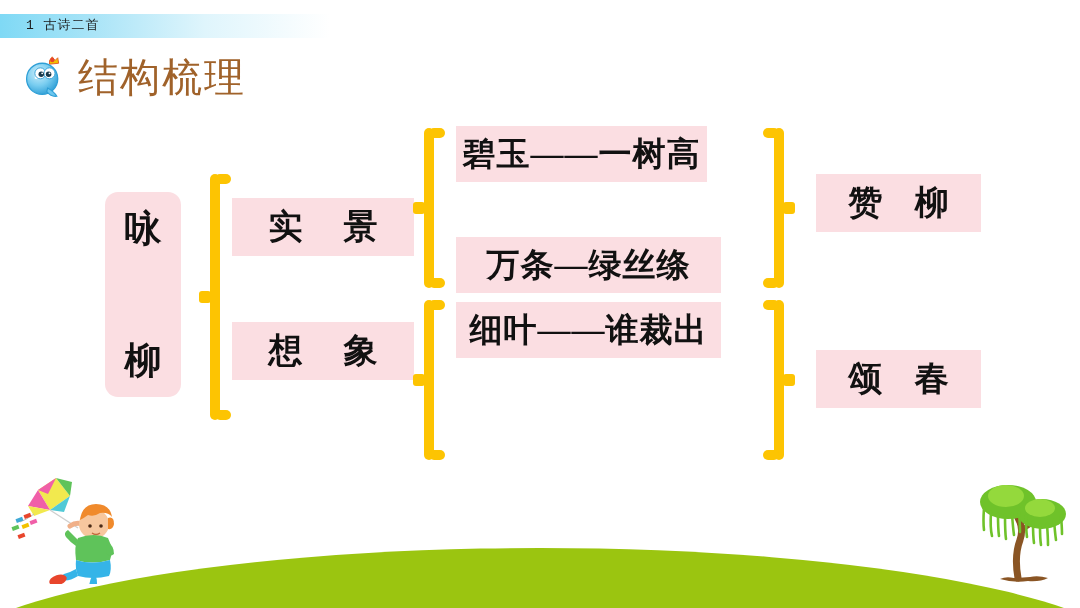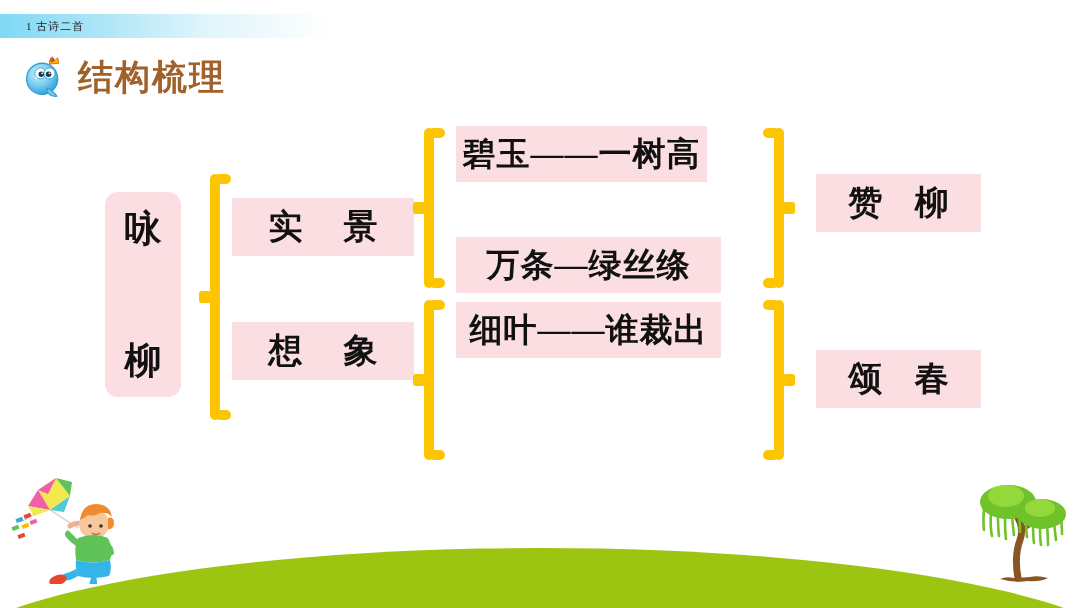--- a/index.html
+++ b/index.html
@@ -11,30 +11,30 @@
   }
   .slide{position:absolute;inset:0;background:#fff;overflow:hidden;}
 
   
   .topbar{
     position:absolute;left:0;top:14px;width:330px;height:24px;
     background:linear-gradient(to right,#7fd9f5 0%,#a9e4f7 28%,#dff5fc 62%,#ffffff 100%);
   }
   .topbar-label{
     position:absolute;left:26px;top:16px;width:300px;height:20px;
-    font-family:Liberation Serif, serif;
-    font-size:11px;color:#1b1b1b;letter-spacing:1px;line-height:20px;
+    font-family:Liberation Mono, monospace;
+    font-size:13px;color:#1b1b1b;letter-spacing:1px;line-height:20px;
     white-space:nowrap;
   }
 
   .title-row{position:absolute;left:22px;top:52px;height:50px;display:flex;align-items:center;}
   .mascot{width:44px;height:44px;position:relative;flex:0 0 auto;}
   .title-text{
-    margin-left:12px;font-size:35px;line-height:44px;color:#A0622A;
-    font-family:"Liberation Sans","DejaVu Sans",sans-serif;font-weight:bold;
+    margin-left:12px;font-size:40px;line-height:44px;color:#A0622A;
+    font-family:"Liberation Sans","DejaVu Sans",sans-serif;font-weight:normal;
     letter-spacing:2px;white-space:nowrap;
   }
 
   
   .pbox{
     position:absolute;background:#FBDEE2;
     display:flex;align-items:center;justify-content:center;
     color:#111;font-weight:bold;white-space:nowrap;
     font-family:"Liberation Serif","DejaVu Serif",serif;
   }

